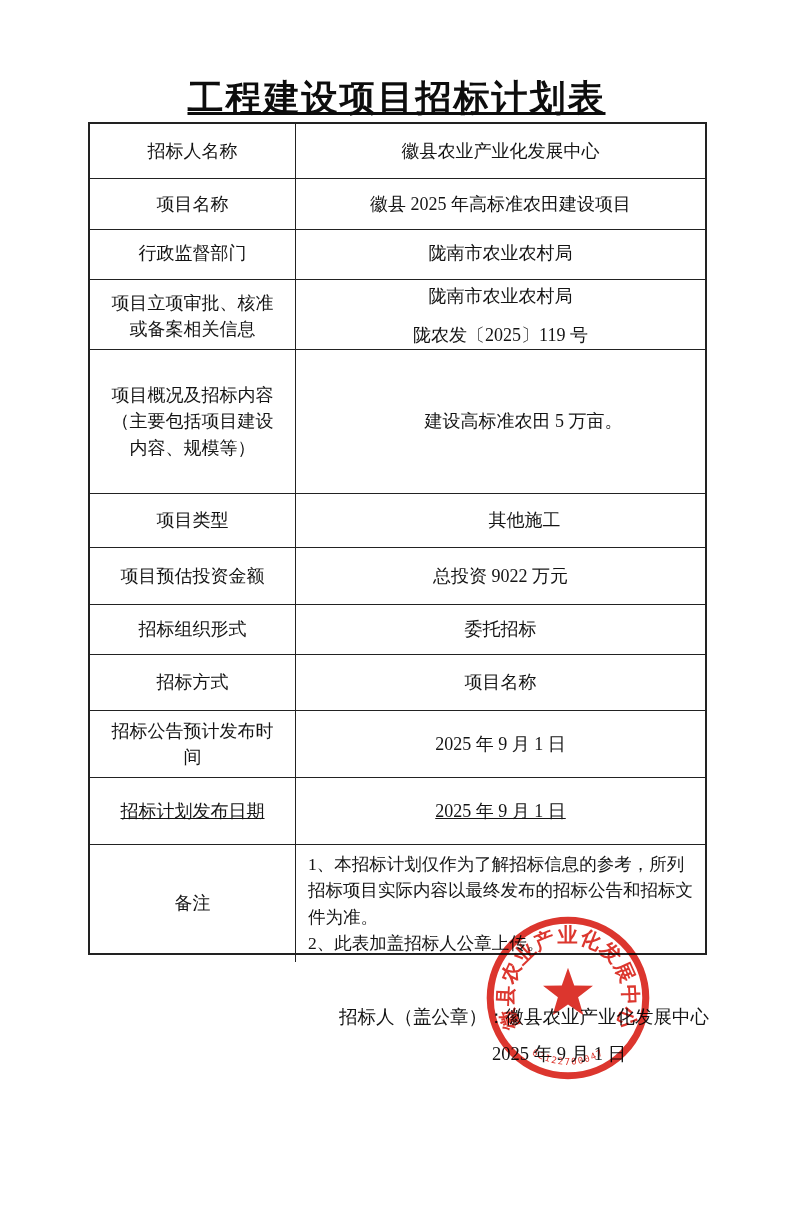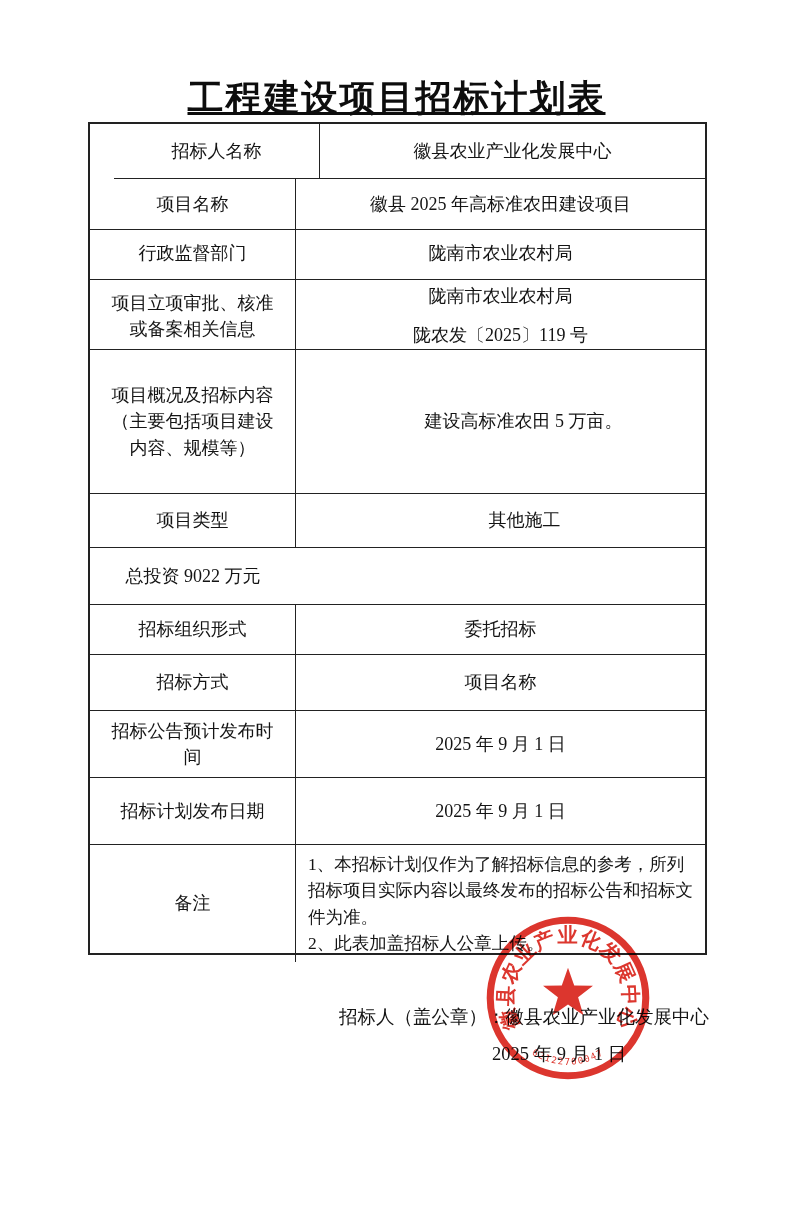--- a/index.html
+++ b/index.html
@@ -30,31 +30,31 @@
     box-sizing:border-box;
     background:#ffffff;
   }
   .row{
     display:grid;
     grid-template-columns:206px 1fr;
     border-bottom:1.5px solid #222222;
     box-sizing:border-box;
   }
   .row:last-child{border-bottom:none;}
-  .row:nth-child(1){height:55px;margin-left:24px;}
+  .row:nth-child(1){height:55px;}
   .row:nth-child(2){height:51px;}
   .row:nth-child(3){height:50px;font-family:Liberation Mono, monospace;}
   .row:nth-child(4){height:70px;}
   .row:nth-child(5){height:144px;gap:46px;}
   .row:nth-child(6){height:54px;gap:48px;}
   .row:nth-child(7){height:57px;}
   .row:nth-child(8){height:50px;}
   .row:nth-child(9){height:56px;}
   .row:nth-child(10){height:67px;}
-  .row:nth-child(11){height:67px;}
+  .row:nth-child(11){height:67px;text-decoration:underline;}
   .row:nth-child(12){height:108px;}
   .cell{
     display:flex;
     align-items:center;
     justify-content:center;
     text-align:center;
     font-size:18px;
     line-height:1.45;
     padding:3px 10px;
     box-sizing:border-box;
@@ -144,20 +144,21 @@
       <div class="cell label">项目概况及招标内容（主要包括项目建设内容、规模等）</div>
       <div class="cell value">建设高标准农田 5 万亩。</div>
     </div>
 
     <div class="row">
       <div class="cell label">项目类型</div>
       <div class="cell value">其他施工</div>
     </div>
 
     <div class="row">
+      <div class="cell label">项目预估投资金额</div>
       <div class="cell value">总投资 9022 万元</div>
     </div>
 
     <div class="row">
       <div class="cell label">招标组织形式</div>
       <div class="cell value">委托招标</div>
     </div>
 
     <div class="row">
       <div class="cell label">招标方式</div>

